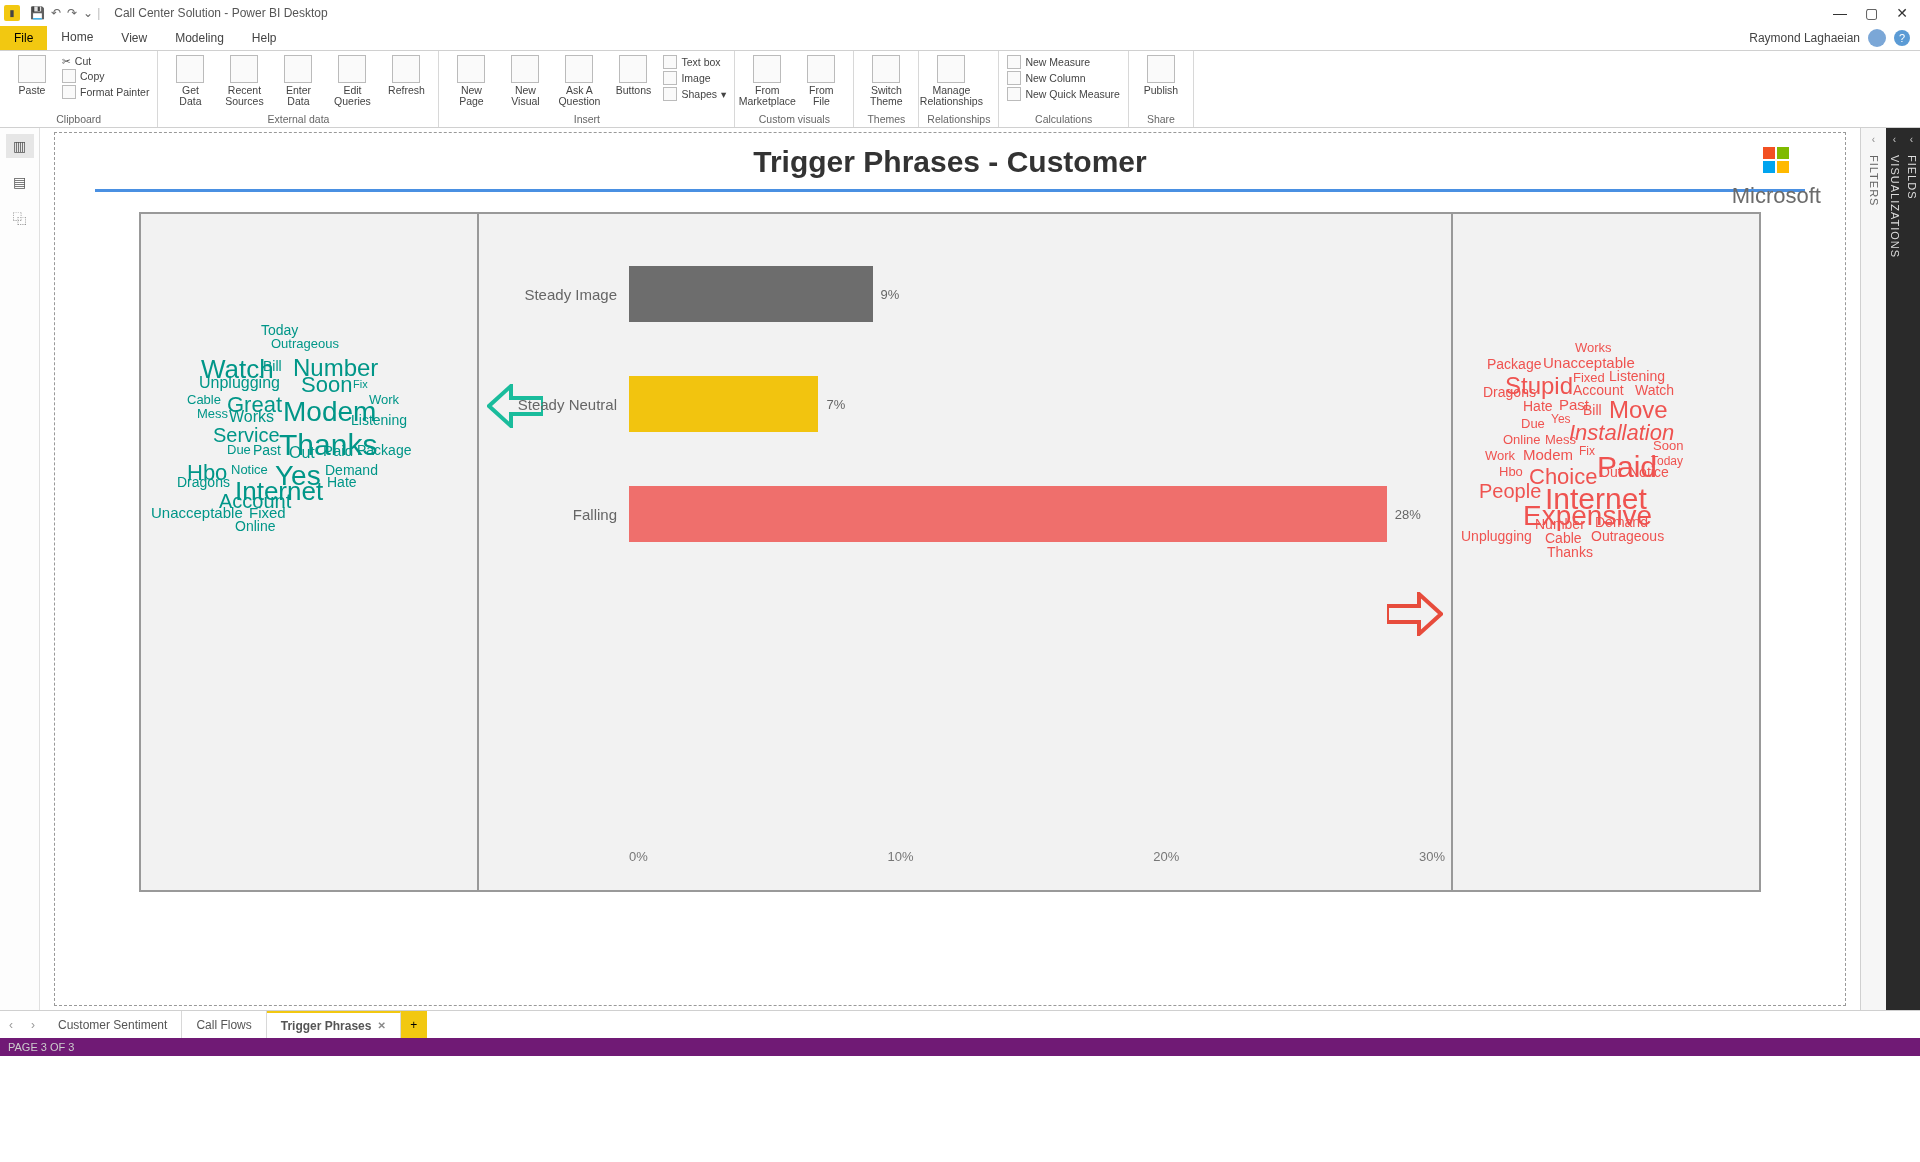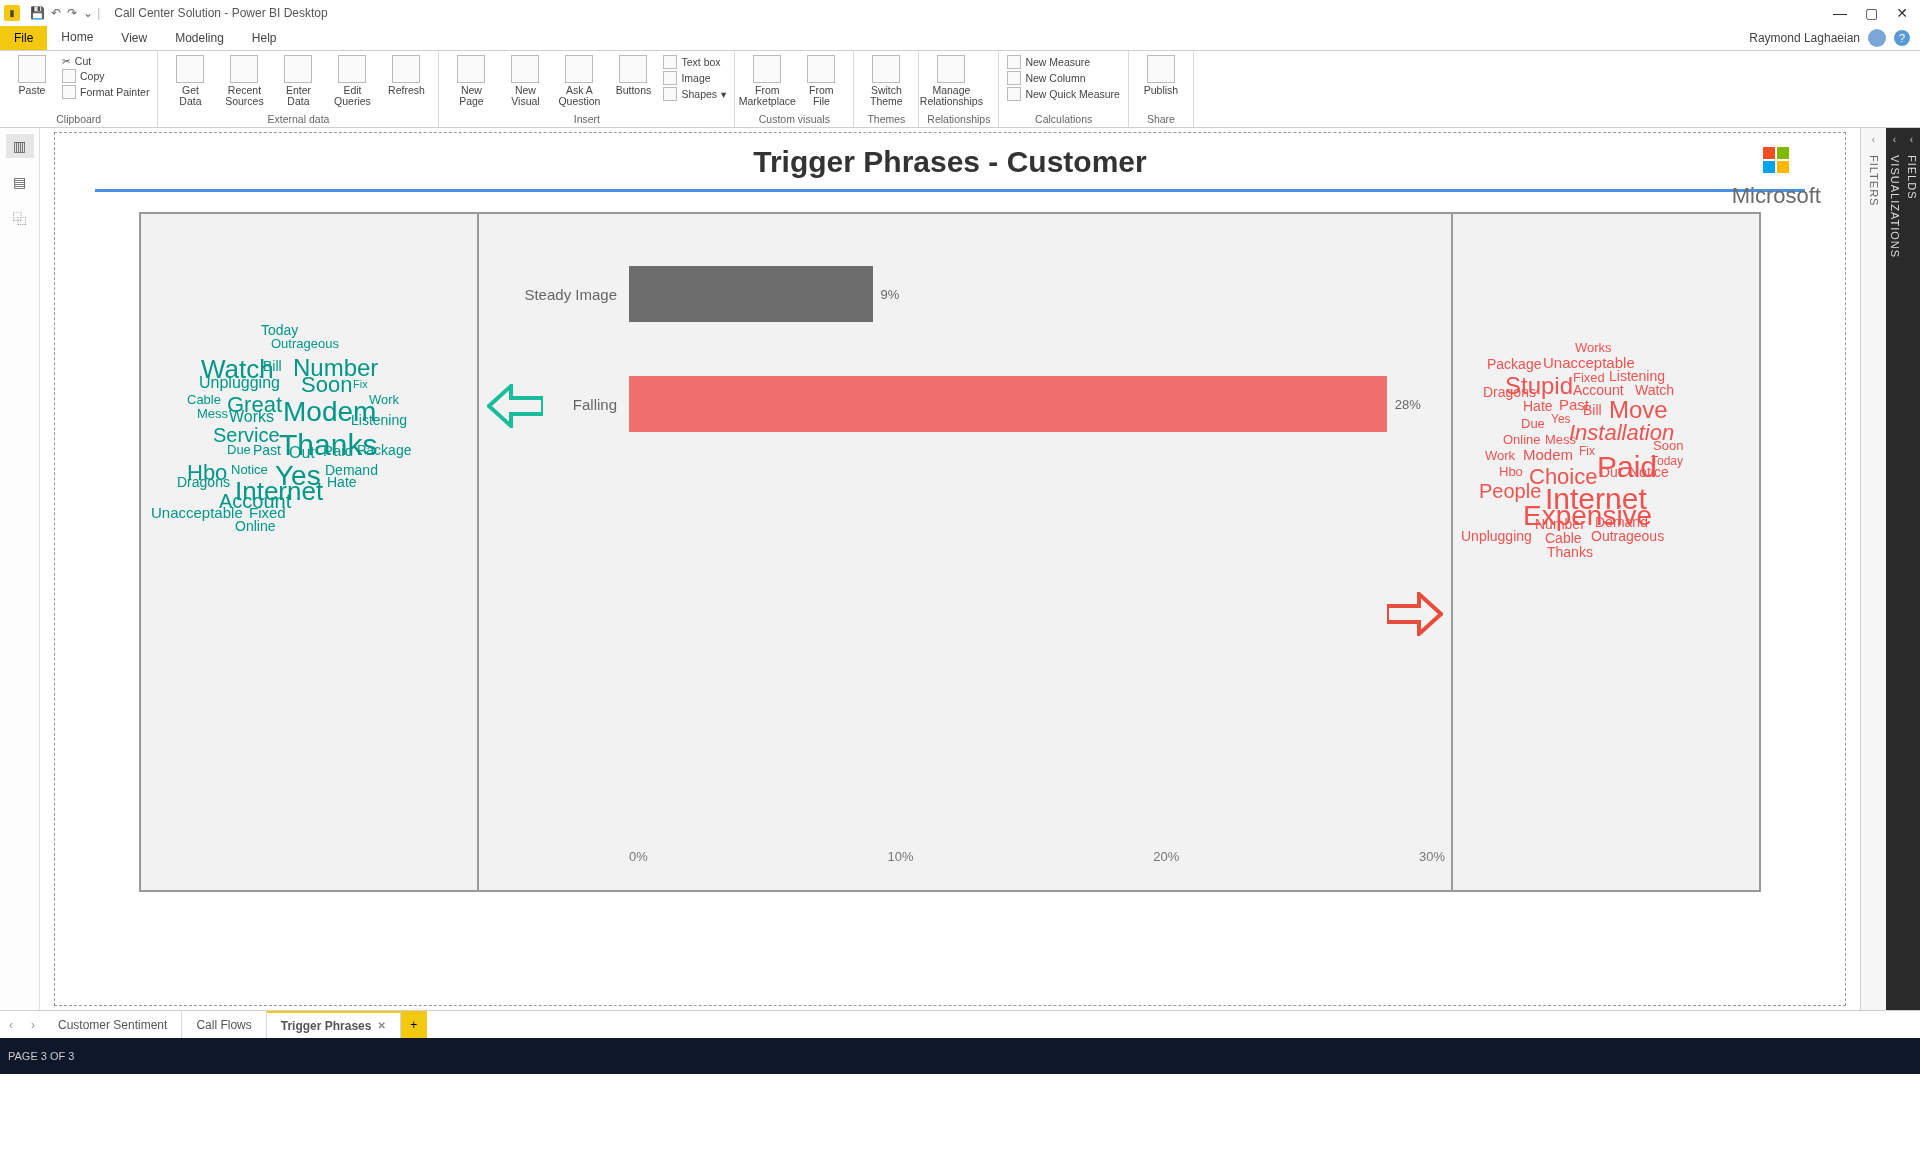--- a/index.html
+++ b/index.html
@@ -75,21 +75,21 @@
 
 
 .pagetabs { height: 28px; background: #fff; border-top: 1px solid #d0d0d0; display: flex; align-items: stretch; font-size: 12px; }
 .pagetabs .nav { width: 22px; display: flex; align-items: center; justify-content: center; color: #999; cursor: pointer; }
 .pagetabs .ptab { padding: 0 14px; display: flex; align-items: center; border-right: 1px solid #d8d8d8; cursor: pointer; color: #555; position: relative; }
 .pagetabs .ptab.active { border-top: 2px solid #f2c811; font-weight: 600; }
 .pagetabs .ptab .x { font-size: 10px; margin-left: 6px; color: #888; }
 .pagetabs .add { width: 26px; background: #f2c811; display: flex; align-items: center; justify-content: center; cursor: pointer; }
 
 
-.statusbar { height: 36px; background: #0f172a; color: #ccc; font-size: 11px; display: flex; align-items: center; padding: 0 8px; }
+.statusbar { height: 18px; background: #701a75; color: #ccc; font-size: 11px; display: flex; align-items: center; padding: 0 8px; }
 
 
 .rightpanes { width: 34px; background: #fafafa; border-left: 1px solid #d0d0d0; position: relative; }
 .rightpanes .col { position: absolute; top: 0; bottom: 0; width: 17px; display: flex; flex-direction: column; align-items: center; }
 .rightpanes .col.p1 { right: 0; background: #2a2a2a; }
 .rightpanes .col.p2 { right: 17px; background: #2a2a2a; }
 .rightpanes .col .chev { color: #ccc; font-size: 10px; margin-top: 6px; cursor: pointer; }
 .rightpanes .col .vlabel { writing-mode: vertical-rl; color: #ddd; font-size: 11px; margin-top: 10px; letter-spacing: 1px; }
 .filterpane { width: 26px; background: #f6f6f6; border-left: 1px solid #d0d0d0; display: flex; flex-direction: column; align-items: center; }
 .filterpane .chev { color: #888; font-size: 10px; margin-top: 6px; cursor: pointer; }
@@ -359,20 +359,27 @@
             </svg>
           <svg class="arrow-svg" style="right:8px;top:378px;" width="56" height="44" viewBox="0 0 56 44">
               <path d="M0 14 L32 14 L32 2 L54 22 L32 42 L32 30 L0 30 Z" fill="none" stroke="#e74c3c" stroke-width="4"></path>
             </svg>
           <div class="barchart" id="barchart">
               <div class="barrow">
                 <div class="cat">Steady Image</div>
   <div class="track">
                   <div class="bar" style="width:30%;background:#6d6d6d;"></div>
   <span class="val">9%</span>
+                </div>
+              </div>
+              <div class="barrow">
+                <div class="cat">Steady Neutral</div>
+  <div class="track">
+                  <div class="bar" style="width:23.333333333333332%;background:#f2c40f;"></div>
+  <span class="val">7%</span>
                 </div>
               </div>
               <div class="barrow">
                 <div class="cat">Falling</div>
   <div class="track">
                   <div class="bar" style="width:93.33333333333333%;background:#ef6f6c;"></div>
   <span class="val">28%</span>
                 </div>
               </div>
             </div>

